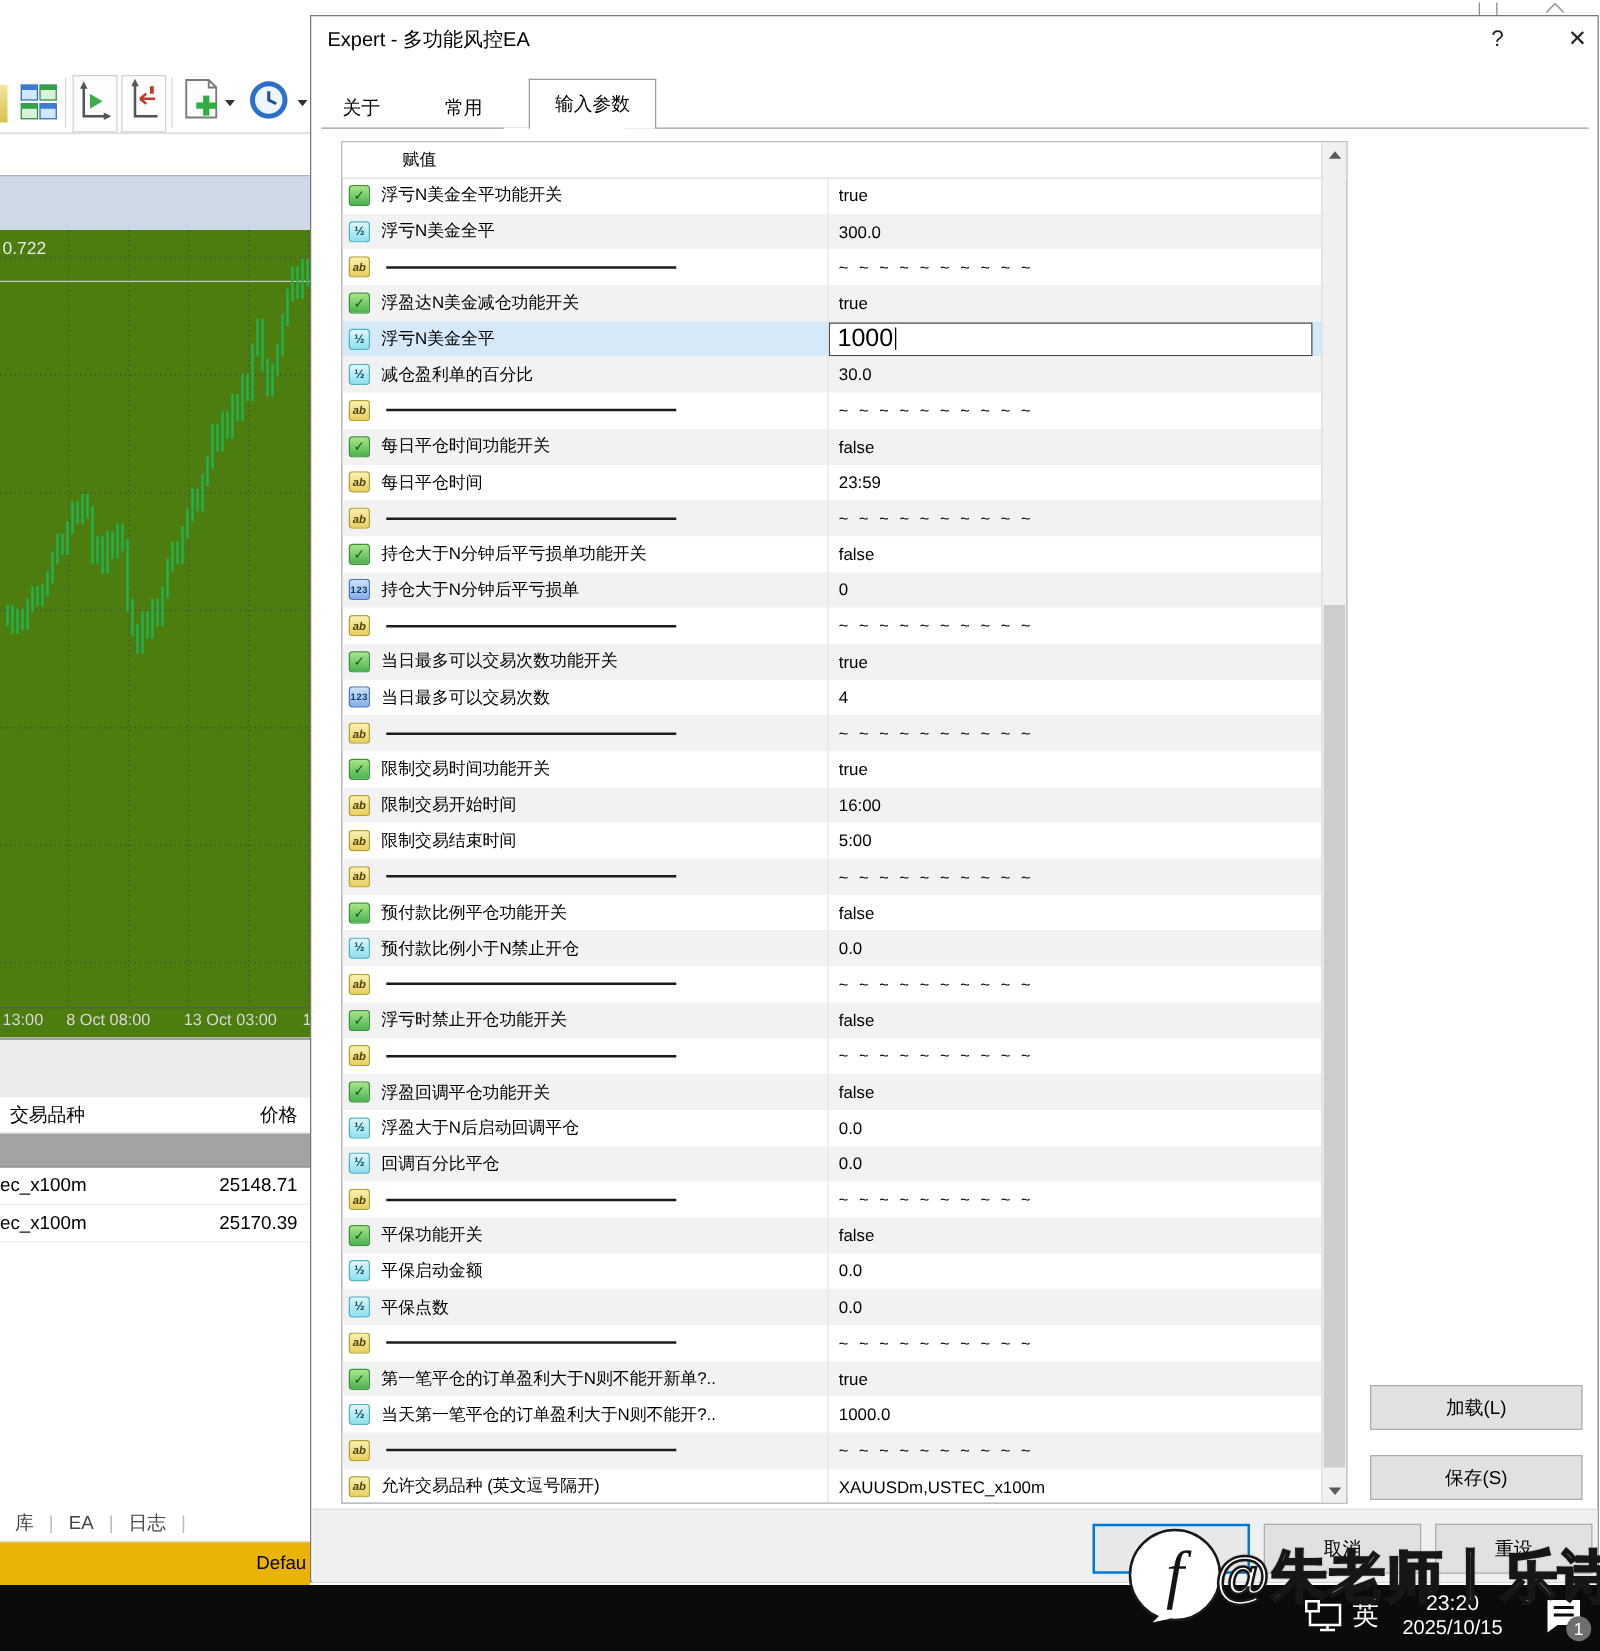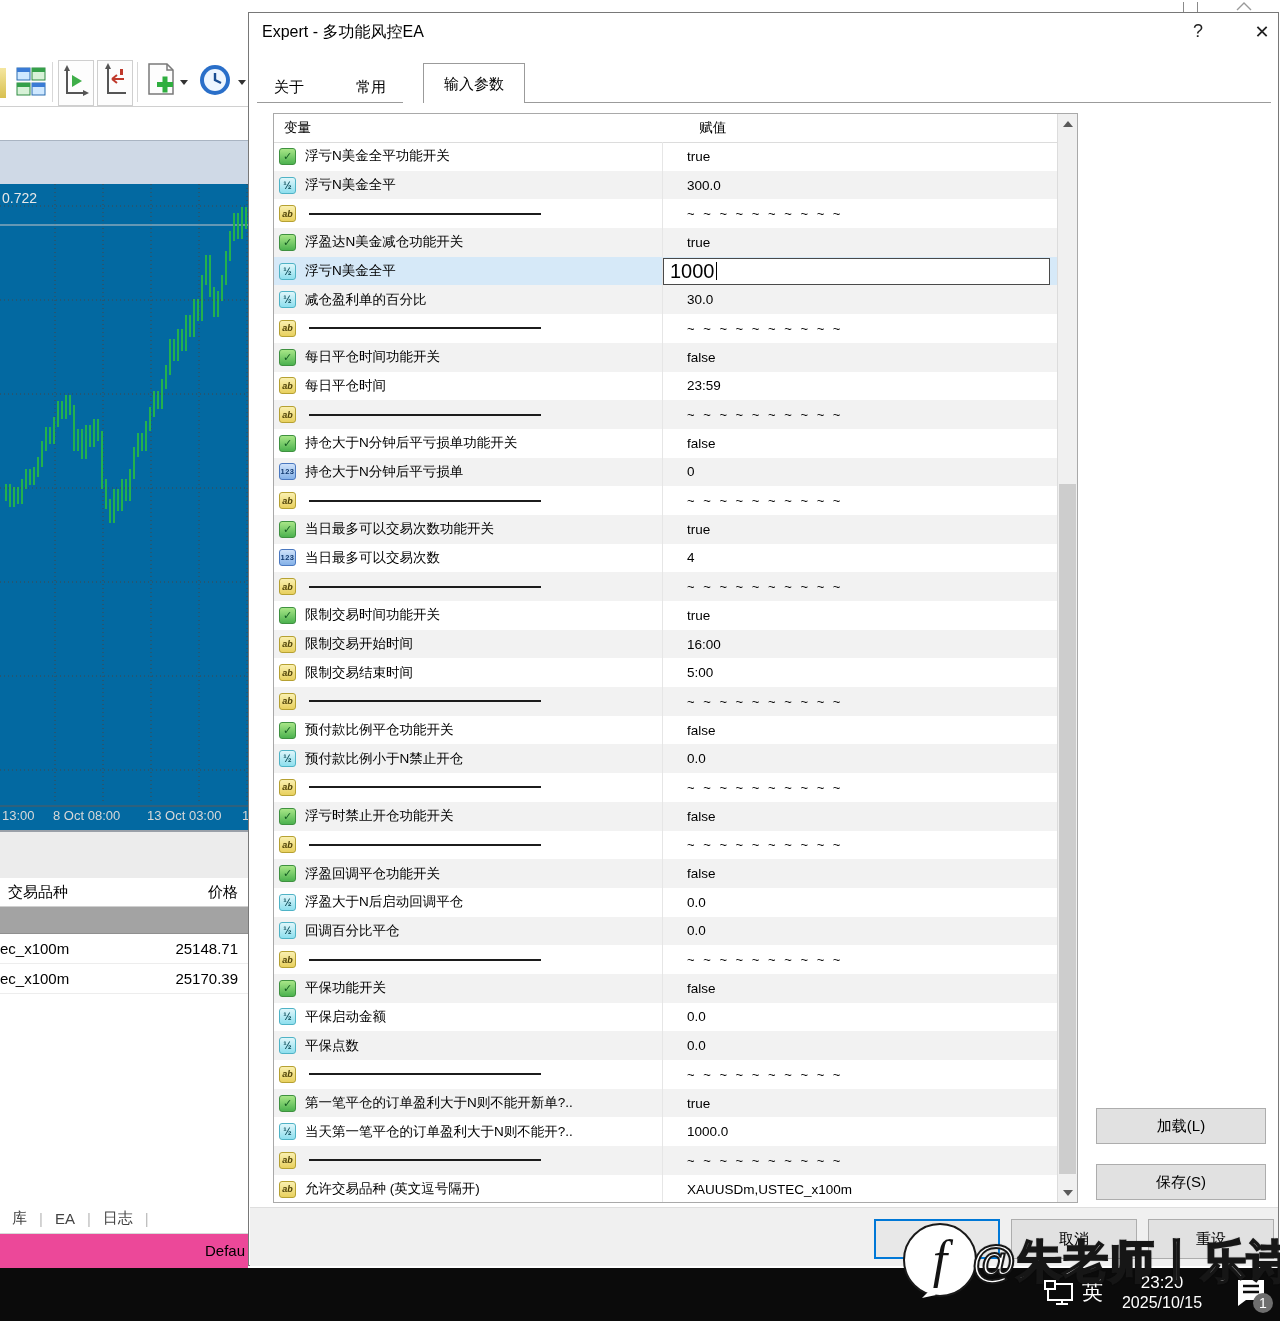--- a/index.html
+++ b/index.html
@@ -8,35 +8,35 @@
   .abs{position:absolute;}
   
   #topstrip{left:0;top:0;width:1280px;height:12px;background:#fff;}
   .win-restore{left:1183px;top:2px;width:13px;height:10px;border:1px solid #8a8a8a;border-top:none;background:#fff;}
   .win-chev{left:1236px;top:2px;width:16px;height:9px;}
   #toolbar{left:0;top:12px;width:248px;height:94px;background:#fff;border-bottom:1px solid #d0d0d0;}
   .tb-sep{top:50px;width:1px;height:40px;background:#d8d8d8;}
   .tb-btn{top:48px;width:34px;height:44px;border:1px solid #cfcfcf;background:#fdfdfd;}
   .caret{width:0;height:0;border-left:4px solid transparent;border-right:4px solid transparent;border-top:5px solid #333;}
   #panel-blue{left:0;top:140px;width:248px;height:44px;background:#cfd9e6;border-top:1px solid #a9b4c2;border-bottom:2px solid #6f7b8a;}
-  #chart{left:0;top:184px;width:248px;height:646px;background:#0369a1;}
+  #chart{left:0;top:184px;width:248px;height:646px;background:#4d7c0f;}
   .axis-label{position:absolute;color:#d8d8d8;font-size:13px;top:624px;white-space:nowrap;}
   #price-label{left:2px;top:6px;color:#e8e8e8;font-size:14px;}
   #mw-strip{left:0;top:830px;width:248px;height:48px;background:#ececec;border-top:2px solid #9aa0a8;}
   #market{left:0;top:878px;width:248px;height:325px;background:#fff;font-size:15px;}
   .mw-header{display:flex;height:28px;align-items:center;border-bottom:1px solid #cfcfcf;}
   .mw-header .c1{padding-left:8px;width:90px;}
   .mw-header .c2{flex:1;text-align:right;padding-right:10px;}
   .mw-grayrow{height:26px;background:#a3a3a3;border-bottom:1px solid #8f8f8f;}
   .mw-row{display:flex;height:29px;align-items:center;border-bottom:1px solid #ededed;}
   .mw-row .sym{width:98px;overflow:hidden;}
   .mw-row .prc{flex:1;text-align:right;padding-right:10px;}
   #bottom-tabs{left:0;top:1203px;width:248px;height:30px;background:#fff;display:flex;align-items:center;color:#444;font-size:15px;}
   .btab{padding:0 12px;} .btab-sep{color:#bbb;}
-  #statusbar{left:0;top:1233px;width:248px;height:35px;background:#ec4899;border-top:1px solid #d9d9d9;}
+  #statusbar{left:0;top:1233px;width:248px;height:35px;background:#eab308;border-top:1px solid #d9d9d9;}
   #status-text{position:absolute;left:205px;top:8px;font-size:15px;}
   
   #taskbar{left:0;top:1268px;width:1280px;height:53px;background:#0b0b0b;color:#fff;}
   #ime{left:1082px;top:10px;font-size:21px;color:#fff;}
   #clock{left:1112px;top:4px;width:100px;text-align:center;line-height:1.25;}
   #clock .t{font-size:17px;} #clock .d{font-size:16px;}
   #notif{left:1232px;top:8px;width:44px;height:40px;}
   
   #dialog{left:248px;top:12px;width:1031px;height:1254px;background:#fff;border:1px solid #787878;box-sizing:border-box;}
   #dlg-title{left:13px;top:9px;font-size:16px;}
@@ -50,21 +50,21 @@
   
   #ptable{left:24px;top:100px;width:805px;height:1090px;border:1px solid #a9a9a9;box-sizing:border-box;font-size:13.5px;}
   #pt-header{display:flex;height:28px;align-items:center;border-bottom:1px solid #dcdcdc;background:#fff;}
   #pt-header .h1{width:388px;padding-left:10px;box-sizing:border-box;}
   #pt-header .h2{width:397px;padding-left:8px;box-sizing:border-box;margin-left:40px;}
   #pt-body{position:absolute;left:0;top:28px;width:783px;height:1060px;overflow:hidden;}
   .prow{display:flex;height:28.7px;align-items:center;}
   .prow.alt{background:#f2f2f2;}
   .prow.edit{background:#d6e9f8;}
   .pc-var{width:388px;display:flex;align-items:center;box-sizing:border-box;padding-left:5px;overflow:hidden;}
-  .pc-val{width:395px;box-sizing:border-box;padding-left:24px;border-left:1px solid #e6e6e6;height:100%;display:flex;align-items:center;overflow:hidden;}
+  .pc-val{width:395px;box-sizing:border-box;padding-left:8px;border-left:1px solid #e6e6e6;height:100%;display:flex;align-items:center;overflow:hidden;}
   .picon{width:17px;height:17px;margin-right:9px;border-radius:3px;flex:none;
          display:flex;align-items:center;justify-content:center;font-size:9px;font-weight:bold;
          box-sizing:border-box;position:relative;}
   .picon.bool{background:linear-gradient(#a8e687,#4cb24f);border:1px solid #3f9140;color:#145c23;font-size:11px;}
   .picon.double{background:linear-gradient(#dff6fa,#8edfee);border:1px solid #4fb3c6;color:#0d4c59;font-size:10px;}
   .picon.string{background:linear-gradient(#faf0b0,#e8d05e);border:1px solid #b6a132;color:#4f4208;font-style:italic;}
   .picon.int{background:linear-gradient(#cfe2fa,#84b1e8);border:1px solid #4a78c0;color:#123a70;font-size:7.5px;letter-spacing:.5px;}
   .sep-line{width:232px;height:2px;background:#1c1c1c;margin-left:4px;}
   .tildes{letter-spacing:2.5px;font-size:13px;}
   .edit-box{width:387px;height:27px;border:1px solid #4a4a4a;background:#fff;display:flex;align-items:center;padding-left:6px;box-sizing:border-box;font-size:20px;}
@@ -273,21 +273,20 @@
   <div class="abs" id="tabbar">
       <div class="tab">关于</div>
       <div class="tab">常用</div>
       <div class="tab active">输入参数</div>
     </div>
   <div class="abs" id="tabline"></div>
   <div class="abs" id="tabmask"></div>
 
   <div class="abs" id="ptable">
     <div id="pt-header">
-      <div class="h1">变量</div>
       <div class="h2">赋值</div>
     </div>
     <div id="pt-body">
         <div class="prow">
           <div class="pc-var">
             <span class="picon bool">✓</span>
             <span>浮亏N美金全平功能开关</span>
           </div>
           <div class="pc-val">
             <span>true</span>

